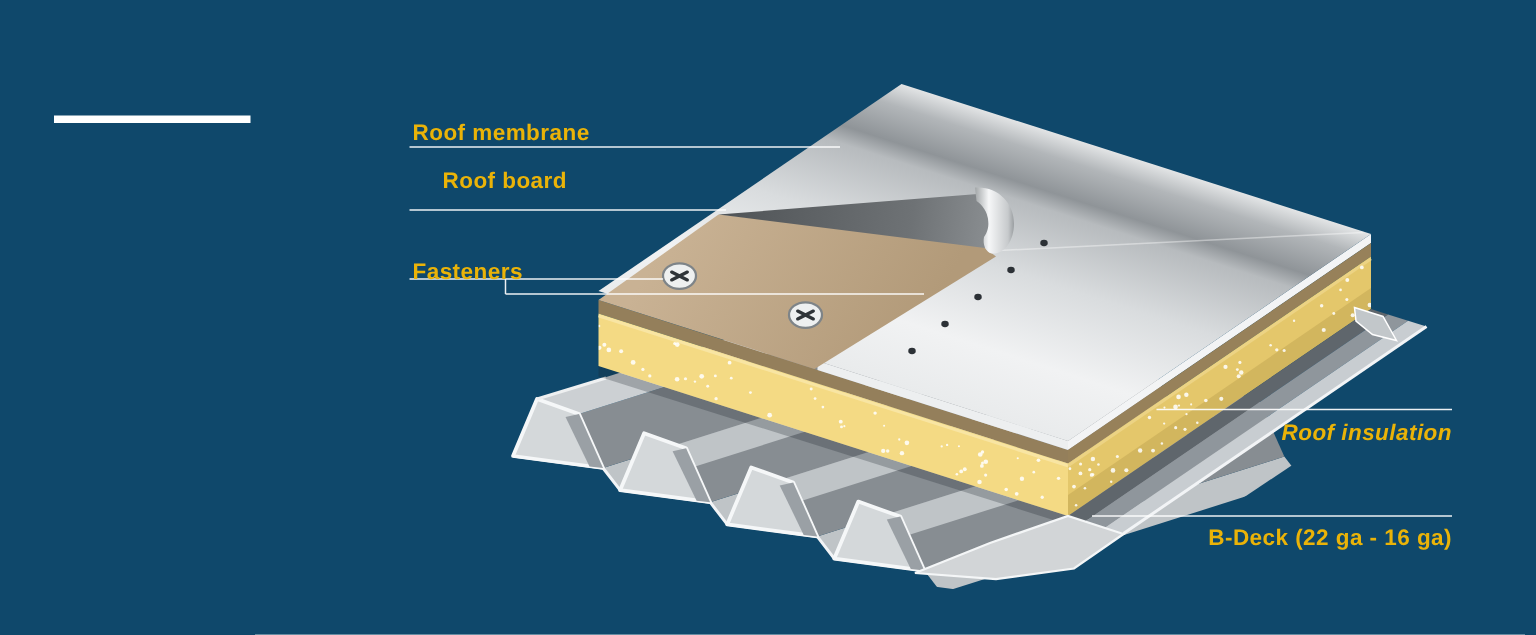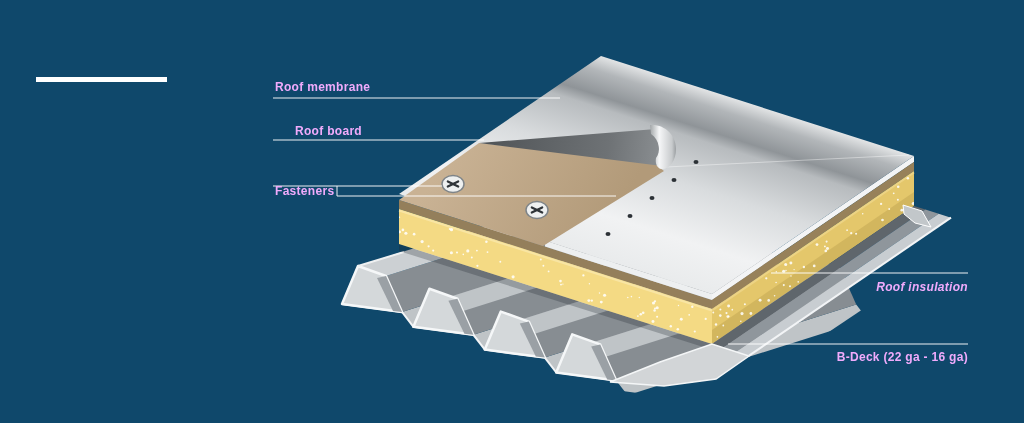--- a/index.html
+++ b/index.html
@@ -2,24 +2,24 @@
 <html><head>
 <meta charset="utf-8">
 <style>
   html,body{margin:0;padding:0;}
   body{width:1024px;height:423px;overflow:hidden;font-family:"Liberation Sans",sans-serif;}
   .canvas{position:relative;width:1024px;height:423px;background:#0F486B;}
   .intro-divider{position:absolute;left:36px;top:77px;width:131px;height:5px;background:#ffffff;}
   .intro-text{position:absolute;left:35px;top:114px;width:240px;font-size:19px;line-height:29px;
       color:#dce1e5;font-weight:300;letter-spacing:0.2px;white-space:pre-line;}
   .diagram-svg{position:absolute;left:0;top:0;}
-  .lbl{position:absolute;font-size:12px;font-weight:700;color:#f0abfc;letter-spacing:0.3px;white-space:nowrap;}
+  .lbl{position:absolute;font-size:15px;font-weight:700;color:#eab308;letter-spacing:0.3px;white-space:nowrap;}
   .lbl-membrane{left:275px;top:80px;}
-  .lbl-board{left:275px;top:124px;padding-left:20px;}
-  .lbl-fasteners{left:275px;top:184px;}
+  .lbl-board{left:275px;top:112px;padding-left:20px;}
+  .lbl-fasteners{left:275px;top:173px;}
   .lbl-insulation{right:56px;top:280px;font-style:italic;}
   .lbl-bdeck{right:56px;top:350px;margin-left:43px;}
 </style>
 </head>
 <body>
 
 <div class="canvas" style="background: rgb(15, 72, 107);">
 
   <div class="intro-divider"></div>
 

